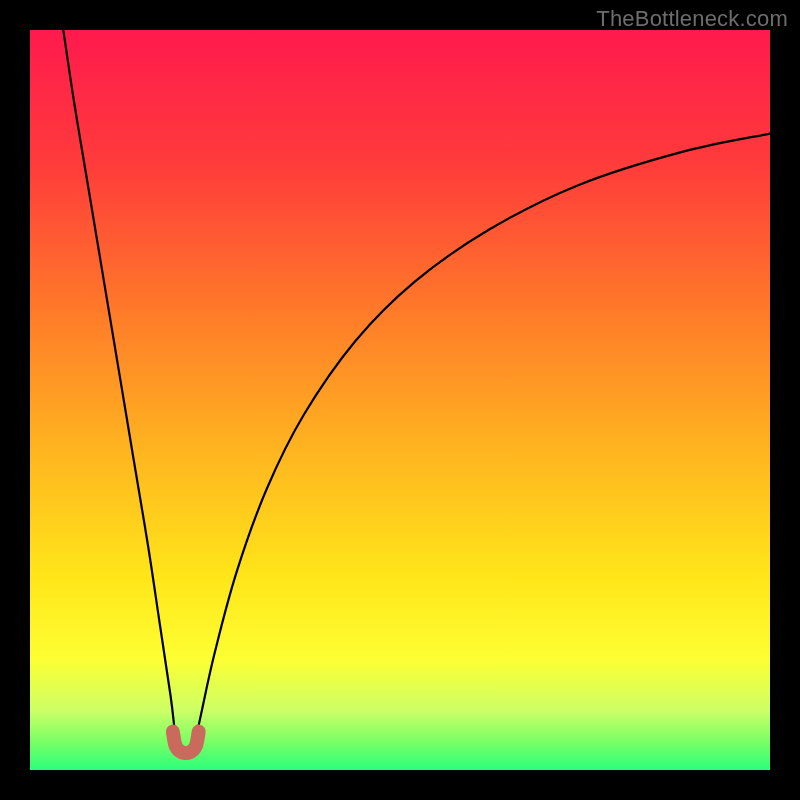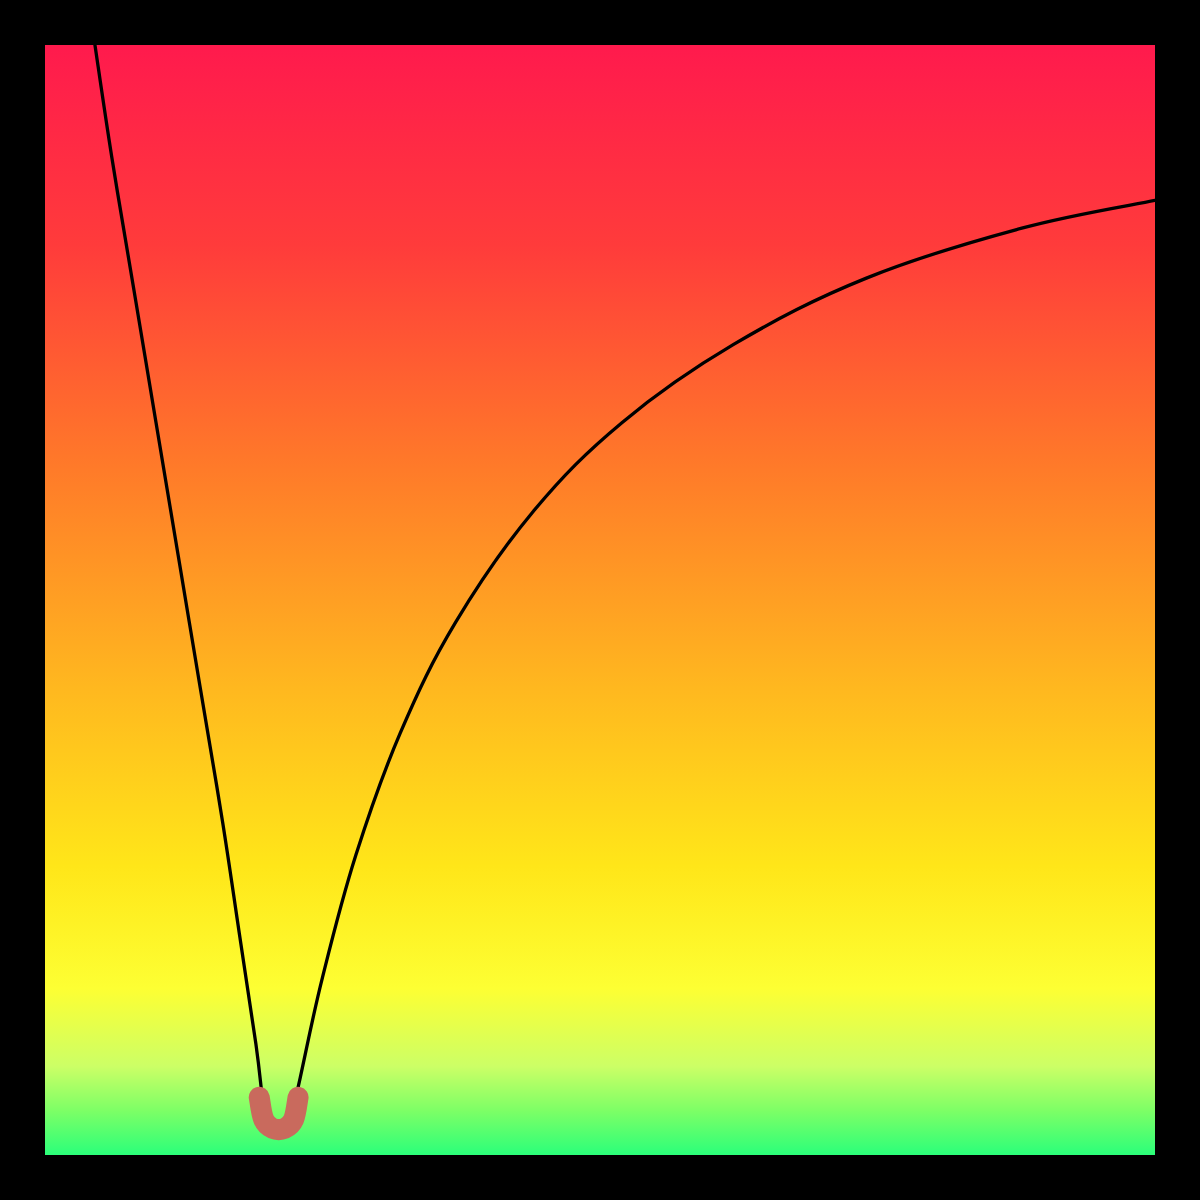--- a/index.html
+++ b/index.html
@@ -65,13 +65,14 @@
       <rect x="0" y="0" width="740" height="740" fill="url(#bg)"></rect>
     </svg>
 
     <svg class="curve" viewBox="0 0 740 740" preserveAspectRatio="none">
       <path id="left-branch" fill="none" stroke="#000" stroke-width="2.2" stroke-linecap="round" d="M 33.3 0 C 35.297999999999995 13.32, 39.738 44.69600000000001, 44.4 74 C 49.062 103.30399999999999, 53.872 130.83199999999997, 59.2 162.79999999999995 C 64.528 194.76799999999994, 68.672 219.63199999999995, 74 251.59999999999997 C 79.328 283.568, 83.472 308.43199999999996, 88.8 340.4 C 94.128 372.368, 98.272 397.23199999999997, 103.60000000000001 429.2 C 108.92800000000001 461.168, 113.73800000000001 488.696, 118.4 518 C 123.062 547.304, 125.504 565.36, 129.5 592 C 133.496 618.64, 137.8028 646.02, 140.6 666 C 143.3972 685.98, 143.708 693.01, 145.04 703 C 146.37199999999999 712.99, 147.4672 718.17, 148 721.5"></path>
       <path id="right-branch" fill="none" stroke="#000" stroke-width="2.2" stroke-linecap="round" d="M 162.8 721.5 C 164.132 715.506, 166.204 706.182, 170.20000000000002 688.2 C 174.19600000000003 670.2180000000001, 178.34 648.24, 185 621.6 C 191.66 594.96, 197.876 569.504, 207.20000000000002 540.2 C 216.52400000000003 510.8960000000001, 224.812 486.772, 236.8 458.8 C 248.788 430.82800000000003, 257.81600000000003 411.44, 273.8 384.8 C 289.784 358.16, 305.62 334.776, 325.6 310.8 C 345.58000000000004 286.824, 360.824 271.5799999999999, 384.8 251.59999999999997 C 408.776 231.61999999999998, 429.496 217.11600000000007, 458.8 199.80000000000007 C 488.10400000000004 182.48400000000007, 512.9680000000001 169.386, 547.6 155.39999999999998 C 582.232 141.41399999999996, 616.5680000000001 131.424, 651.2 122.10000000000002 C 685.832 112.77600000000004, 724.016 106.93000000000002, 740 103.60000000000002"></path>
       <path id="bottom-marker" fill="none" stroke-linecap="round" stroke-linejoin="round" d="M 142.82 701.52 C 143.3528 704.184, 144.18159999999997 712.5904, 145.77999999999997 716.32 C 147.37839999999997 720.0496, 149.1692 721.1744, 151.7 722.24 C 154.2308 723.3056, 157.30920000000003 723.3056, 159.84000000000003 722.24 C 162.37080000000003 721.1744, 164.1616 720.0496, 165.76 716.32 C 167.3584 712.5904, 168.1872 704.184, 168.72 701.52" stroke="#c96a5d" stroke-width="14"></path>
     </svg>
   </div>
 
+  <div class="watermark">TheBottleneck.com</div>
 </div>
 
 </body></html>

